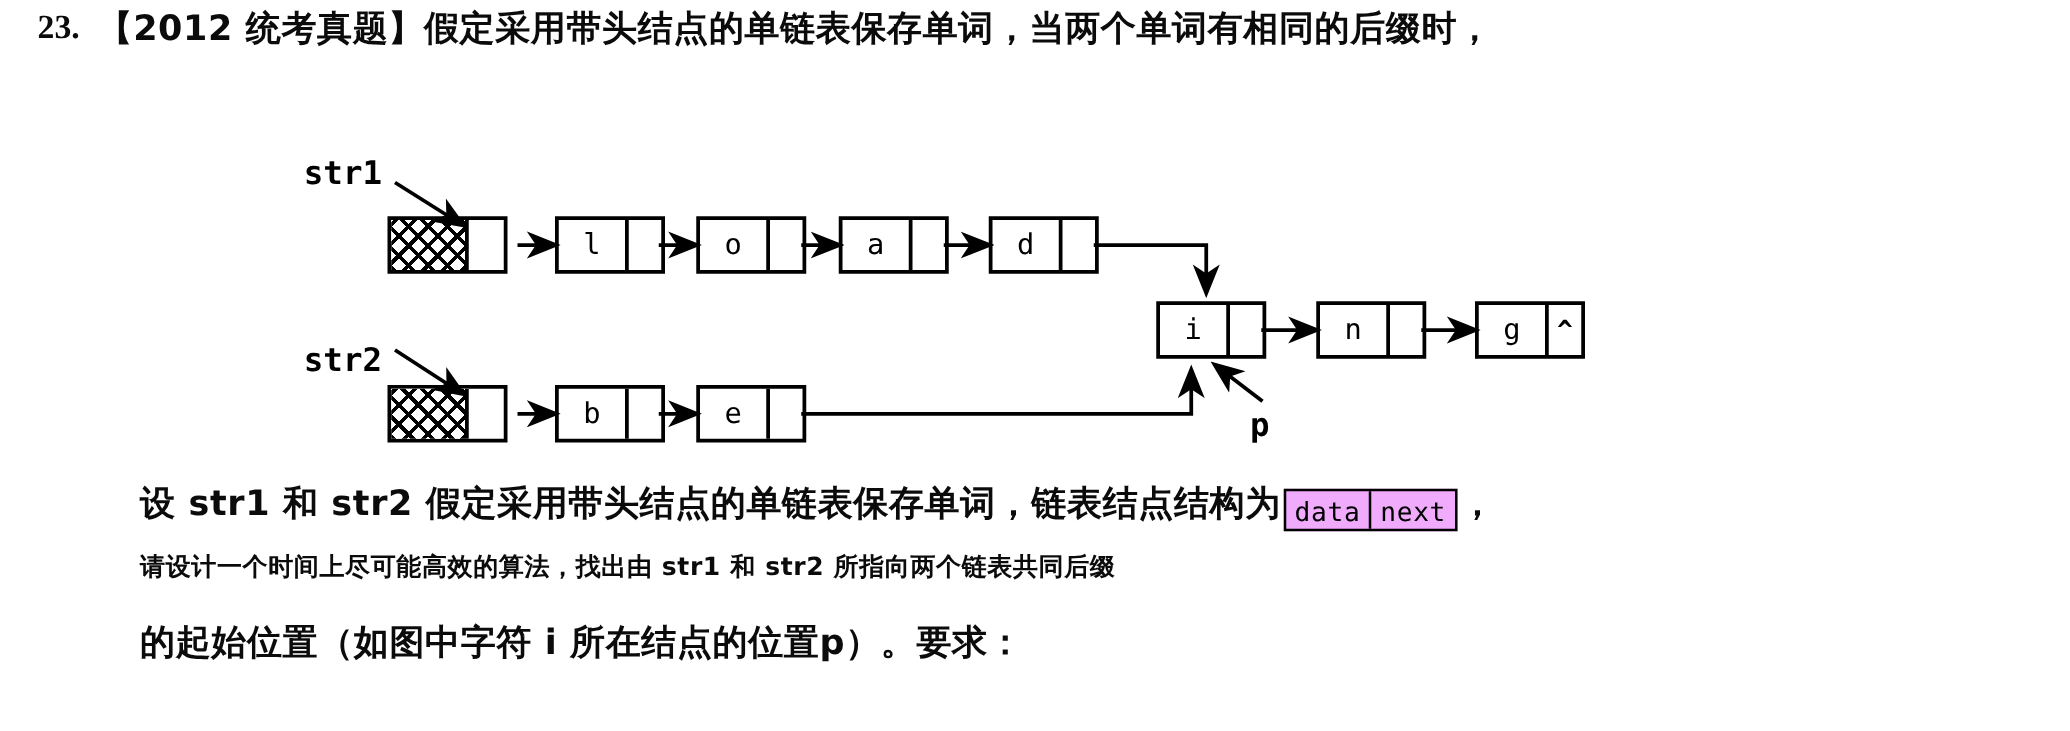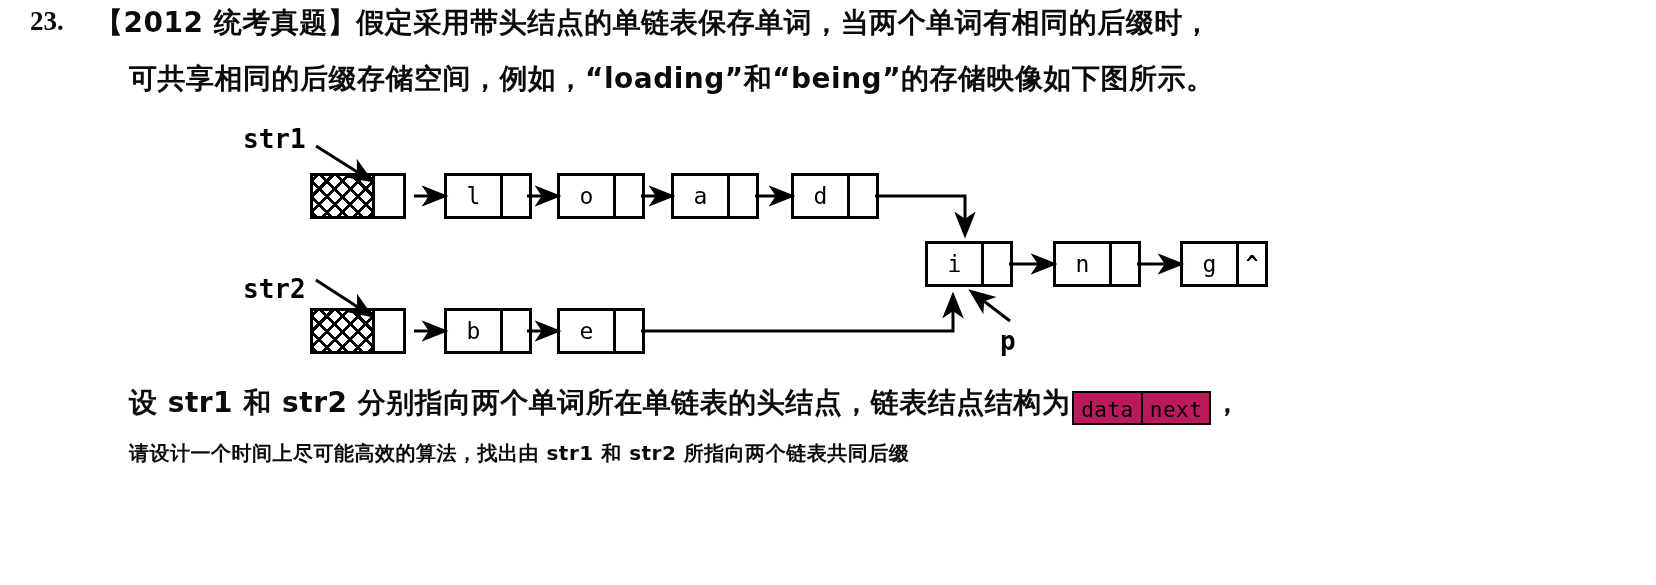--- a/index.html
+++ b/index.html
@@ -24,21 +24,20 @@
   }
 
   
   .textline {
     position: absolute;
     white-space: nowrap;
     font-family: "DejaVu Sans", sans-serif;
     font-weight: 700;
     color: #0b0b0b;
     letter-spacing: 0.5px;
-    margin-left: 17px;
   }
 
   .qnum {
     position: absolute;
     left: 30px;
     top: 6px;
     font-family: "Liberation Serif", serif;
     font-weight: 700;
     font-size: 27px;
     color: #0b0b0b;
@@ -52,21 +51,21 @@
   .btxt3 { left: 112px; top: 495px; font-size: 28px; }
 
   
   .inline-node {
     display: inline-block;
     vertical-align: -5px;
     border: 2px solid #000;
     height: 30px;
     line-height: 30px;
     margin: 0 2px;
-    background: #be185d;
+    background: #f0abfc;
   }
   .inline-node span {
     display: inline-block;
     padding: 0 7px;
     font-family: "DejaVu Sans Mono", monospace;
     font-size: 21px;
     font-weight: 400;
     color: #000;
   }
   .inline-node .sep {
@@ -159,21 +158,20 @@
   }
 </style>
 </head>
 <body>
 
 <div class="page">
 
   <div class="qnum">23.</div>
 
   <div class="textline line1">【2012 统考真题】假定采用带头结点的单链表保存单词，当两个单词有相同的后缀时，</div>
-  <div class="textline line2">可共享相同的后缀存储空间，例如，“loading”和“being”的存储映像如下图所示。</div>
 
   <div class="diagram">
 
     <div class="lbl" style="left:243px; top:6px;">str1</div>
     <div class="lbl" style="left:243px; top:156px;">str2</div>
     <div class="lbl" style="left:1000px; top:208px;">p</div>
 
     <div class="node head" style="left:310px; top:55px;">
       <div class="data"></div>
       <div class="nextcell"></div>
@@ -257,18 +255,19 @@
       <path d="M641,213 L953,213 L953,178" stroke="#000" stroke-width="3" fill="none" marker-end="url(#ah)"></path>
 
       <path d="M1009,146 L1053,146" stroke="#000" stroke-width="3" fill="none" marker-end="url(#ah)"></path>
 
       <path d="M1137,146 L1180,146" stroke="#000" stroke-width="3" fill="none" marker-end="url(#ah)"></path>
 
       <path d="M1010,203 L972,174" stroke="#000" stroke-width="3" fill="none" marker-end="url(#ah)"></path>
     </svg>
   </div>
 
-  <div class="textline btxt1"><span>设 str1 和 str2 分别指向两个单词所在单链表的头结点，链表结点结构为</span><span class="inline-node"><span>data</span><span class="sep"></span><span>next</span></span><span>，</span></div>
+  <div class="textline btxt1"><span>设 str1 和 str2 假定采用带头结点的单链表保存单词，链表结点结构为</span><span class="inline-node"><span>data</span><span class="sep"></span><span>next</span></span><span>，</span></div>
 
   <div class="textline btxt2">请设计一个时间上尽可能高效的算法，找出由 str1 和 str2 所指向两个链表共同后缀</div>
+  <div class="textline btxt3">的起始位置（如图中字符 i 所在结点的位置p）。要求：</div>
 
 
 </div>
 
 </body></html>

